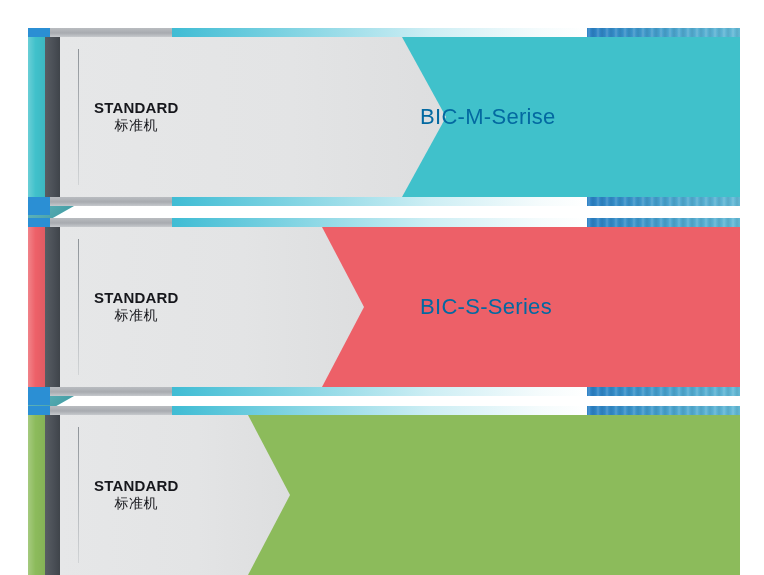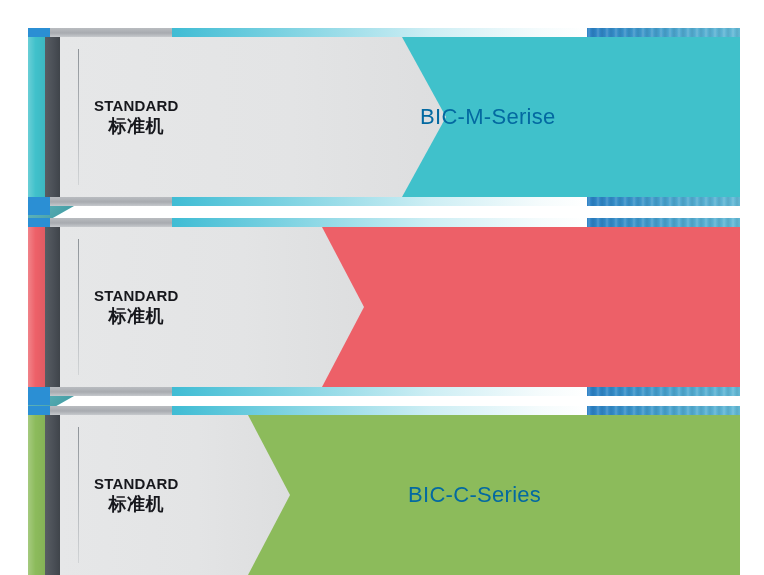--- a/index.html
+++ b/index.html
@@ -144,22 +144,22 @@
     line-height: 1.28;
     white-space: nowrap;
   }
   .label-en {
     font-size: 15px;
     font-weight: bold;
     color: #16171c;
     letter-spacing: 0.2px;
   }
   .label-cn {
-    font-size: 18px;
-    font-weight: bold;
+    font-size: 14px;
+    font-weight: normal;
     color: #16171c;
     letter-spacing: 0.5px;
   }
 
   
   .series-title {
     position: absolute;
     top: 50%;
     transform: translateY(-50%);
     color: #0369a1;
@@ -241,20 +241,21 @@
         <div class="colorfield" style="background: rgb(237, 96, 104);"></div>
         <div class="accent-bar" style="background: rgb(237, 96, 104);"></div>
         <div class="slate-bar"></div>
         <div class="gray-panel" style="width: 304px; clip-path: polygon(0px 0px, 86.18% 0px, 100% 50%, 86.18% 100%, 0px 100%);">
           <div class="divider"></div>
           <div class="label-block">
             <div class="label-en">STANDARD</div>
             <div class="label-cn">标准机</div>
           </div>
         </div>
+        <div class="series-title" style="left: 392px;">BIC-S-Series</div>
       </div>
       <div class="edge" style="top: 169px;">
         <div class="seg seg-blue"></div>
         <div class="seg seg-gray"></div>
         <div class="seg seg-fade"></div>
         <div class="seg seg-deep"></div>
       </div>
       <div class="fold" style="left: 28px; top: 178px;">
         <div class="tri" style="background: rgb(63, 166, 174);"></div>
       </div>
@@ -271,16 +272,15 @@
         <div class="colorfield" style="background: rgb(140, 187, 91);"></div>
         <div class="accent-bar" style="background: rgb(140, 187, 91);"></div>
         <div class="slate-bar"></div>
         <div class="gray-panel" style="width: 230px; clip-path: polygon(0px 0px, 81.74% 0px, 100% 50%, 81.74% 100%, 0px 100%);">
           <div class="divider"></div>
           <div class="label-block">
             <div class="label-en">STANDARD</div>
             <div class="label-cn">标准机</div>
           </div>
         </div>
-        <div class="series-title" style="left: 380px;">BIC-C-Series</div>
       </div>
     </div>
   </div>
 
 </body></html>

